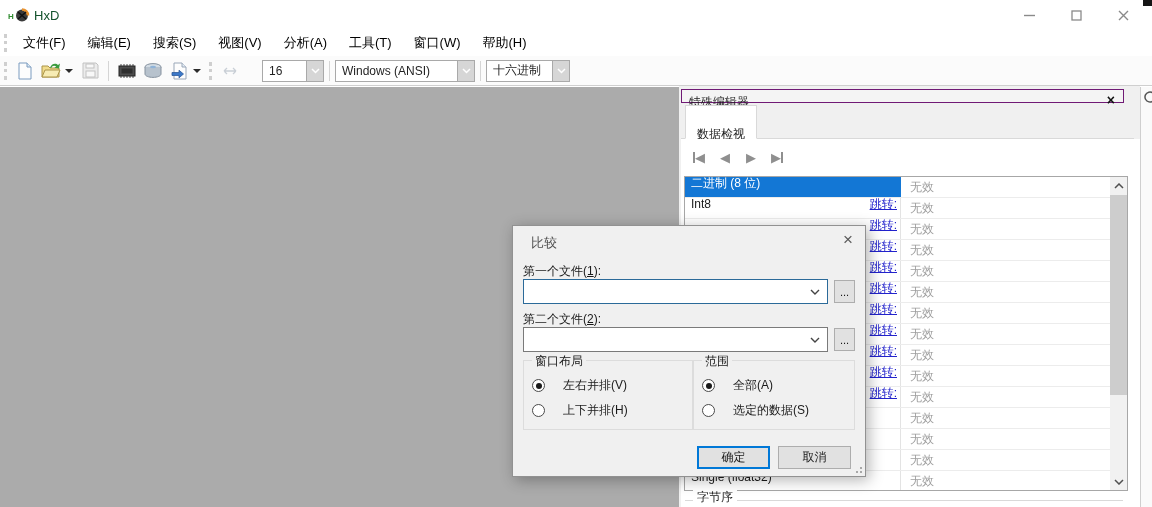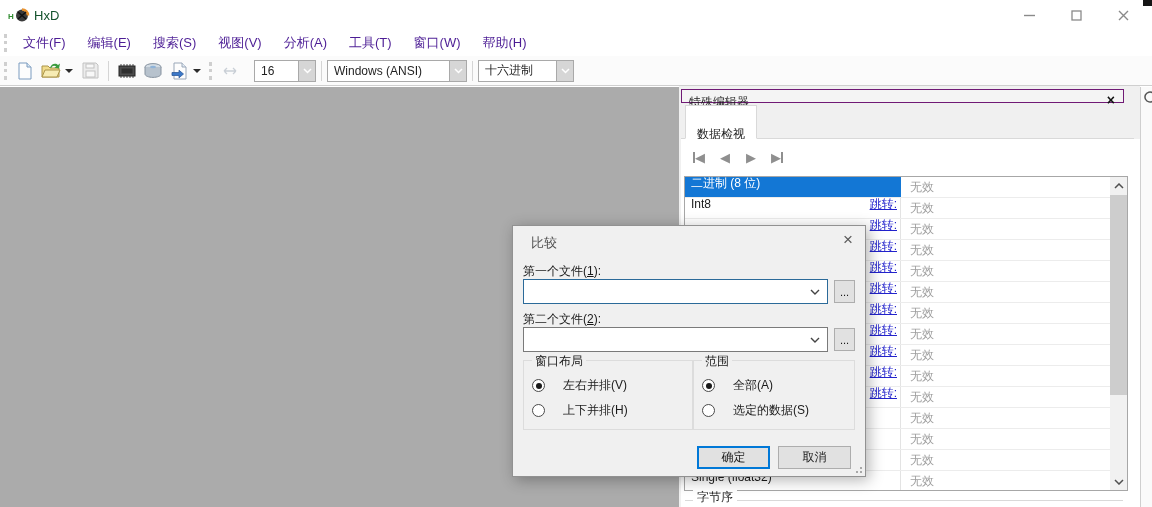--- a/index.html
+++ b/index.html
@@ -10,32 +10,32 @@
   .titlebar { position:absolute; left:0; top:0; width:1152px; height:30px; background:#fff; }
   .app-icon { position:absolute; left:8px; top:8px; width:22px; height:15px; }
   .title-text { position:absolute; left:34px; top:8px; font-size:13px; color:#14532d; }
   .win-controls { position:absolute; right:5px; top:0; height:30px; display:flex; }
   .winbtn { width:47px; height:30px; display:flex; align-items:center; justify-content:center; }
   .corner-fragment { position:absolute; right:0; top:0; width:9px; height:6px; background:#161616; }
 
   
   .menubar { position:absolute; left:0; top:30px; width:1152px; height:26px; background:#fff; display:flex; align-items:center; }
   .grip { width:3px; height:18px; border-left:3px dotted #cfcfcf; margin:0 5px 0 4px; }
-  .menu-item { font-size:13px; color:#4c1d95; padding:0 11px; line-height:26px; }
+  .menu-item { font-size:13px; color:#000000; padding:0 11px; line-height:26px; }
 
   
   .toolbar { position:absolute; left:0; top:56px; width:1152px; height:30px; background:#fbfbfb; border-bottom:1px solid #cfcfcf; display:flex; align-items:center; }
   .tbtn { width:24px; height:24px; display:flex; align-items:center; justify-content:center; margin:0 1px; }
   .caret { width:0; height:0; border-left:4px solid transparent; border-right:4px solid transparent; border-top:4px solid #2b2b2b; margin:0 4px 0 1px; }
   .tsep { width:1px; height:20px; background:#d5d5d5; margin:0 5px; }
   .combo { position:relative; height:22px; background:#fff; border:1px solid #a9a9a9; font-size:12px; color:#1f1f1f; display:flex; align-items:center; padding-left:6px; }
   .combo-btn { position:absolute; right:0; top:0; bottom:0; width:17px; background:#d6d6d6; border-left:1px solid #a9a9a9; display:flex; align-items:center; justify-content:center; }
   .combo.c16 { width:62px; }
   .combo.cenc { width:140px; }
-  .combo.cbase { width:96px; }
+  .combo.cbase { width:84px; }
 
   
   .main-area { position:absolute; left:0; top:87px; width:679px; height:420px; background:#ababab; }
 
   
   .dock-strip { position:absolute; left:1140px; top:87px; width:12px; height:420px; background:#fafafa; border-left:1px solid #cfcfcf; overflow:hidden; z-index:5; }
 
   
   .panel { position:absolute; left:679px; top:86px; width:461px; height:421px; background:#f0f0f0; z-index:10; }
   .panel-header { position:absolute; left:2px; top:3px; right:16px; height:14px; background:#f4f4f4; border:1px solid #701a75; }
@@ -190,21 +190,21 @@
       <path d="M1 10.5h7v-2.3l4.5 3.8L8 15.8v-2.3H1z" fill="#3c78c8" stroke="#2c5a9a" stroke-width="0.8"></path>
     </svg>
   </div>
   <div class="caret"></div>
   <div class="grip"></div>
   <div class="tbtn">
     <svg width="16" height="10" viewBox="0 0 16 10">
         <path d="M2 5h12 M2 5l3-3 M2 5l3 3 M14 5l-3-3 M14 5l-3 3" stroke="#c9cfd6" stroke-width="1.3" fill="none"></path>
       </svg>
   </div>
-  <div class="combo c16" style="margin-left:11px;">
+  <div class="combo c16" style="margin-left:19px;">
     <span>16</span>
     <div class="combo-btn">
       <svg width="9" height="6">
           <polyline points="1,1 4.5,4.5 8,1" stroke="#ffffff" stroke-width="1.5" fill="none"></polyline>
         </svg>
     </div>
   </div>
   <div class="tsep"></div>
   <div class="combo cenc">
     <span>Windows (ANSI)</span>

